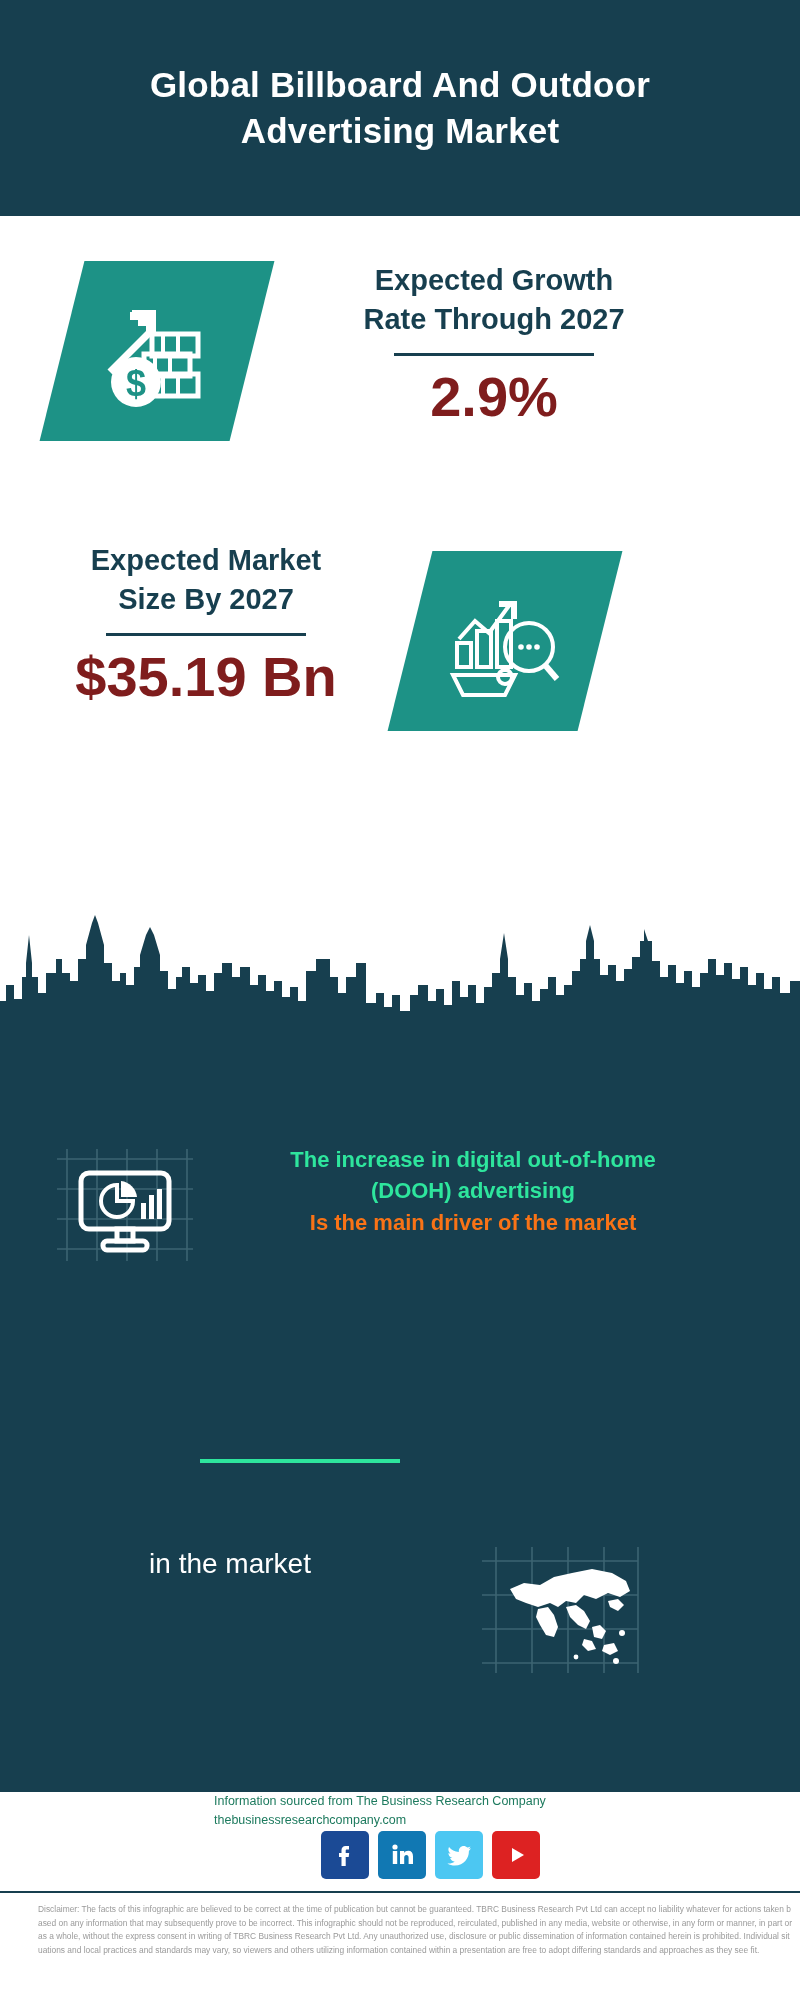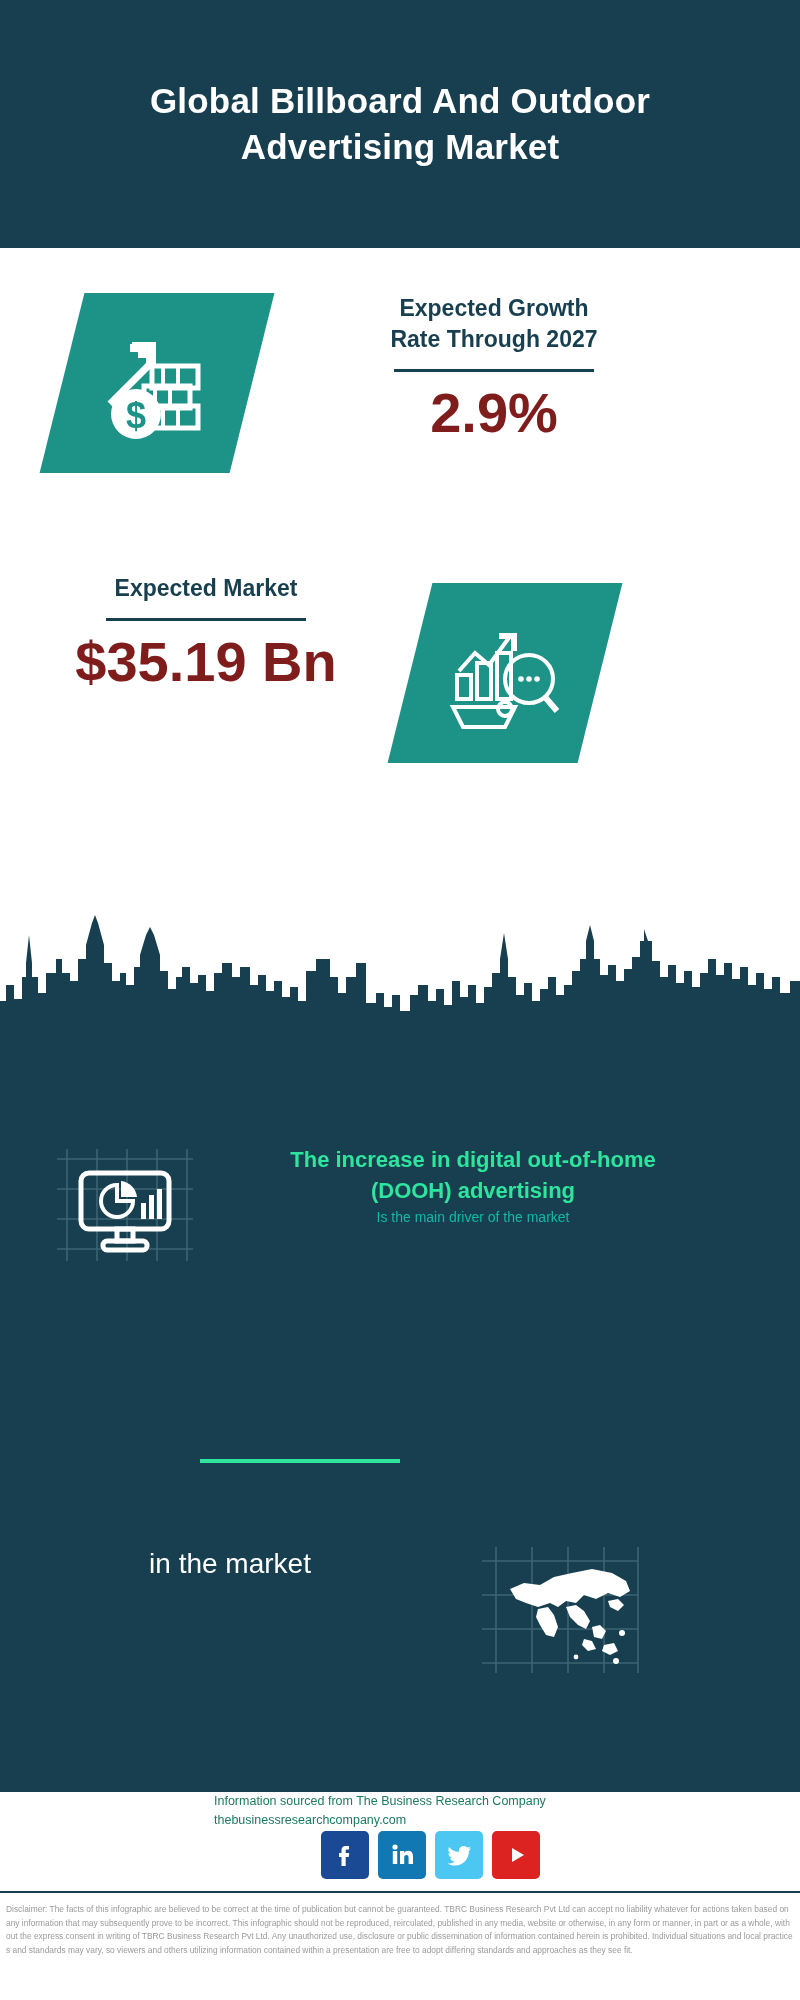--- a/index.html
+++ b/index.html
@@ -8,21 +8,21 @@
     font-family:"Liberation Sans", sans-serif;
     background:#ffffff;
     width:800px; height:2000px;
     position:relative; overflow:hidden;
   }
   .page { width:800px; height:2000px; position:relative; }
 
   
   .header {
     background:#173f4f;
-    height:248px;
+    height:216px;
     display:flex; align-items:center; justify-content:center;
     padding:0 90px;
   }
   .header h1 {
     color:#ffffff;
     font-size:35px;
     font-weight:bold;
     line-height:1.32;
     text-align:center;
     letter-spacing:0.2px;
@@ -45,21 +45,21 @@
     width:190px; height:180px;
     transform: skewX(-14deg);
     display:flex; align-items:center; justify-content:center;
     flex:none;
   }
   .para-inner { transform: skewX(14deg); display:flex; align-items:center; justify-content:center; }
   .growth-para-wrap { margin-left:62px; }
   .growth-text { margin-left:32px; width:420px; text-align:center; }
   .label {
     color:#173f4f;
-    font-size:23px; font-weight:bold; line-height:1.35;
+    font-size:29px; font-weight:bold; line-height:1.35;
   }
   .rule {
     height:3px; background:#173f4f; width:200px;
     margin:14px auto 10px auto;
   }
   .bigval {
     color:#7f1d1d;
     font-size:56px; font-weight:bold; line-height:1.1;
   }
 
@@ -86,21 +86,21 @@
   .dooh-row {
     position:absolute; top:110px; left:0; width:739px;
     display:flex; align-items:flex-start;
   }
   .icon-box { width:140px; height:120px; margin-left:55px; flex:none; position:relative; }
   .dooh-text { width:560px; text-align:center; margin-left:12px; }
   .hl {
     color:#2ee59d; font-size:22px; font-weight:bold; line-height:1.4;
   }
   .wt {
-    color:#14b8a6; font-size:14px; font-weight:normal; line-height:1.45;
+    color:#f97316; font-size:22px; font-weight:bold; line-height:1.45;
   }
   .green-div {
     position:absolute; top:424px; left:200px;
     width:200px; height:4px; background:#2ee59d;
   }
   .apac-row {
     position:absolute; top:510px; left:0; width:800px;
     display:flex; align-items:flex-start;
   }
   .apac-text { width:420px; text-align:center; margin-left:20px; }
@@ -128,21 +128,21 @@
   .sq-tw { background:#4cc7f2; }
   .sq-yt { background:#dd2222; }
 
   
   .disclaimer {
     position:absolute; top:1899px; left:0;
     width:800px; padding:4px 6px 0 6px;
   }
   .disclaimer p {
     color:#9a9a9a; font-size:8.4px; line-height:1.62;
-    text-align:left; word-break:break-all;
+    text-align:left; word-break:break-all;margin-left:32px;
   }
 </style>
 </head>
 <body>
 
 <div class="page">
 
   <div class="header">
     <h1>Global Billboard And Outdoor Advertising Market</h1>
   </div>
@@ -180,20 +180,21 @@
         <div class="label">Expected Growth</div>
         <div class="label">Rate Through 2027</div>
         <div class="rule"></div>
         <div class="bigval">2.9%</div>
       </div>
     </div>
 
     <div class="market-row">
       <div class="market-text">
         <div class="label">Expected Market</div>
+        <div class="label">Size By 2027</div>
         <div class="rule"></div>
         <div class="bigval">$35.19 Bn</div>
       </div>
       <div class="market-para-wrap">
         <div class="para">
           <div class="para-inner">
             <svg width="128" height="128" viewBox="0 0 128 128">
 
               <polyline points="18,62 34,44 48,56 70,26" fill="none" stroke="#ffffff" stroke-width="4"></polyline>
               <polygon points="58,24 76,24 76,42 70,42 70,30 58,30" fill="#ffffff"></polygon>

